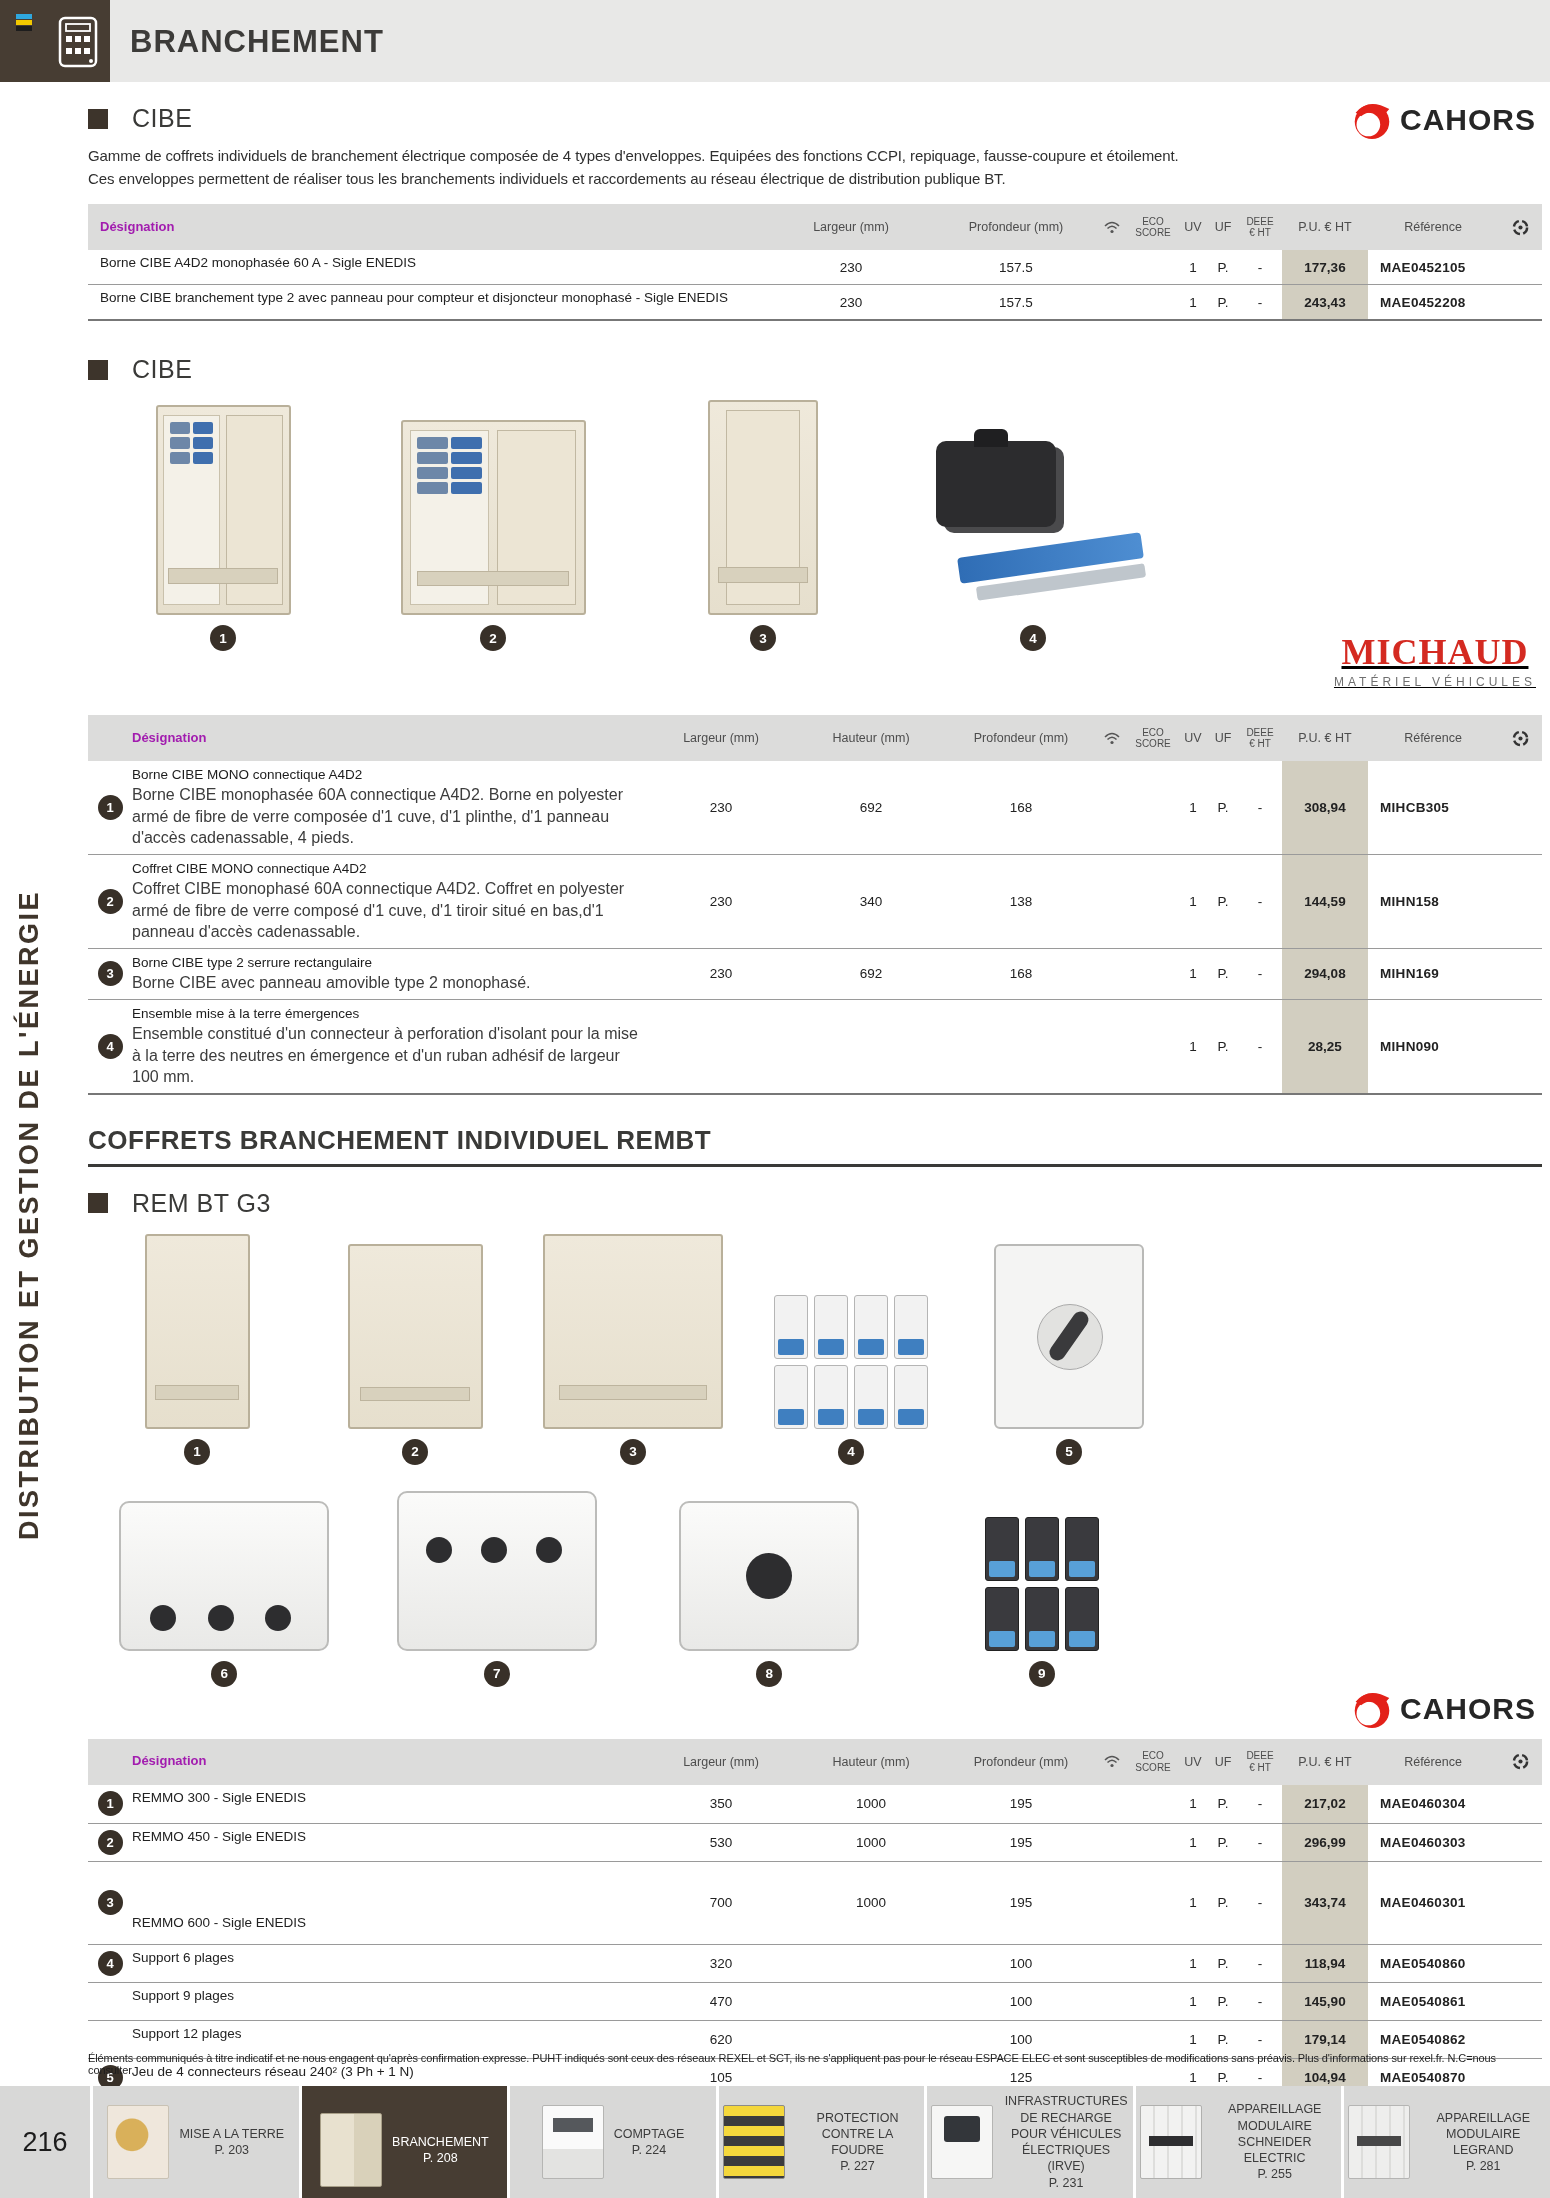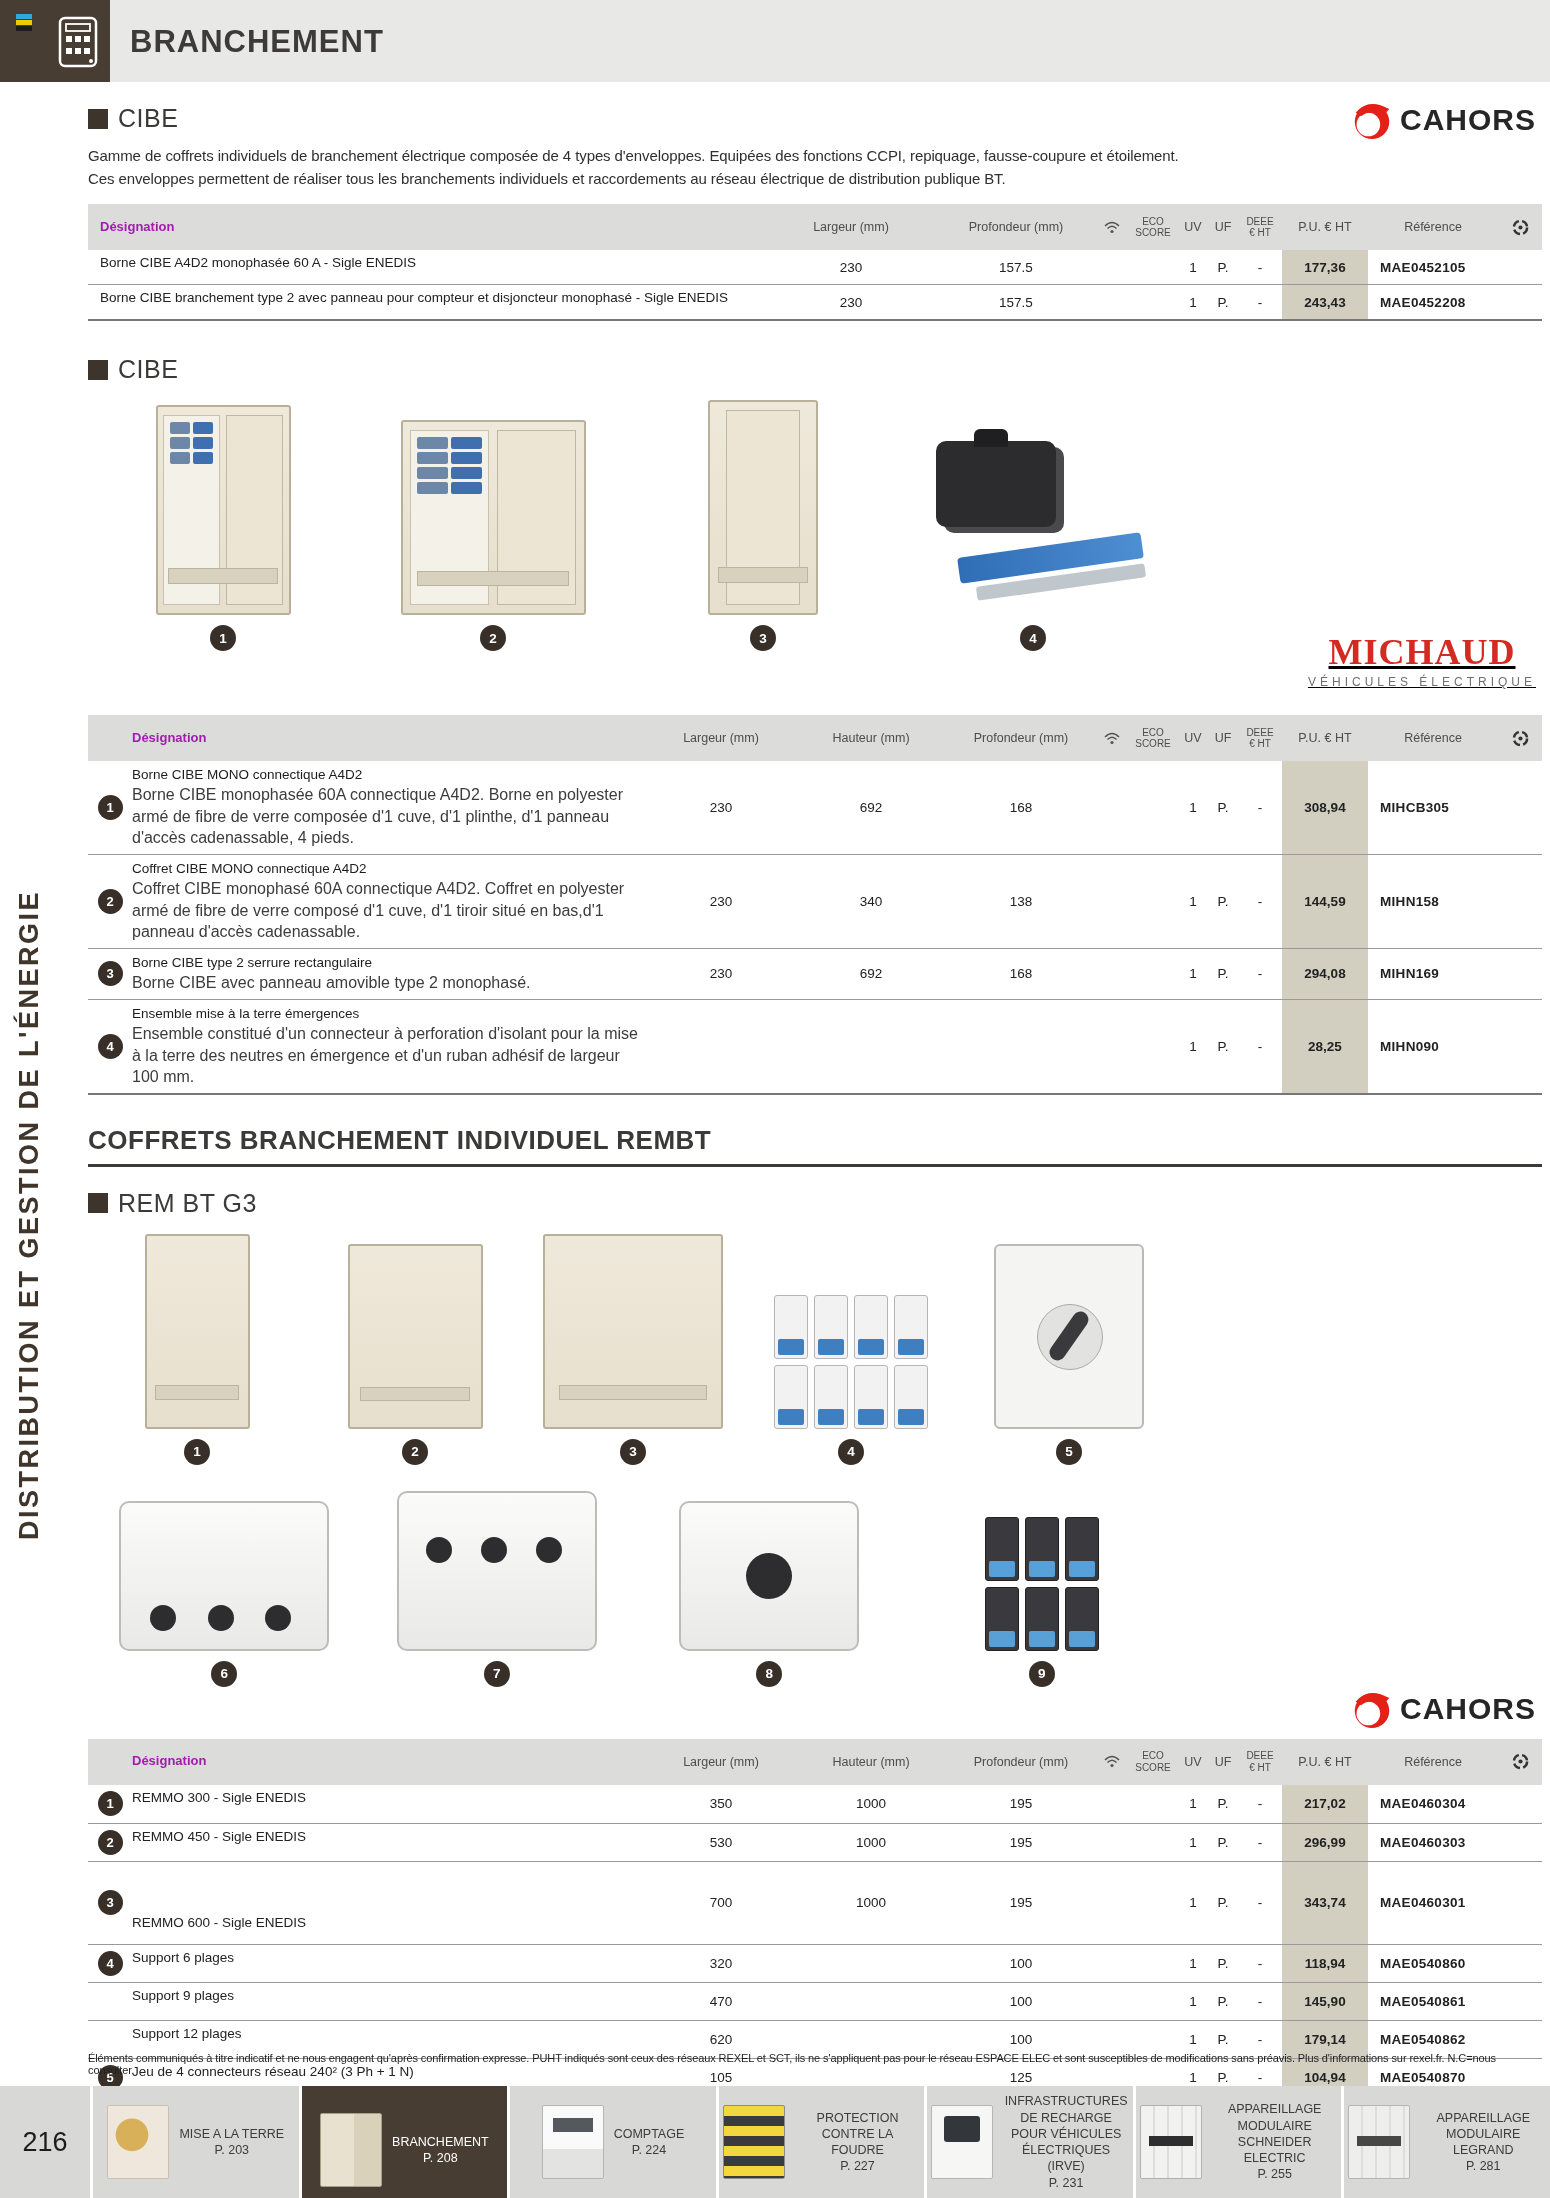--- a/index.html
+++ b/index.html
@@ -18,21 +18,21 @@
   
   .sidebar-vert { position:absolute; top:630px; left:14px; height:910px; width:44px;
     writing-mode:vertical-rl; transform:rotate(180deg);
     font-size:27px; font-weight:800; letter-spacing:2.5px; color:#3f352b; white-space:nowrap; }
 
   
   .content { position:absolute; top:82px; left:88px; width:1454px; }
 
   .secheading { margin-top:10px; font-size:26px; font-weight:800; letter-spacing:.5px; color:#3a3a38;
     border-bottom:3px solid #3a3a38; padding-bottom:8px; }
-  .bullrow { display:flex; align-items:center; gap:10px; margin-top:22px; }
+  .bullrow { display:flex; align-items:center; gap:24px; margin-top:22px; }
   .bullsq { width:20px; height:20px; background:#3d342b; }
   .bulltitle { font-size:25px; color:#3a3a38; letter-spacing:.5px; }
   .desc-par { margin-top:12px; font-size:15px; color:#2f2f2f; line-height:1.5; letter-spacing:-0.1px; }
 
   .brandlogo-cahors { position:absolute; right:6px; display:flex; align-items:center; gap:8px; }
   .cahors-text { font-size:30px; font-weight:800; letter-spacing:1px; color:#262626; }
   .brandlogo-michaud { text-align:center;text-decoration:underline; }
   .michaud-text { font-family:"Liberation Serif", serif; font-size:36px; font-weight:700; color:#d42a21; letter-spacing:1px; }
   .michaud-sub { font-size:12px; letter-spacing:4px; color:#6f6f6f; margin-top:2px; }
 
@@ -281,21 +281,21 @@
             <div class="wedge"></div>
             <div class="wedge2"></div>
         </div>
         <div class="figbadge">4</div>
       </div>
     </div>
 
     <div style="position:relative;height:64px;">
       <div style="position:absolute;right:6px;top:-20px;" class="brandlogo-michaud">
         <div class="michaud-text">MICHAUD</div>
-        <div class="michaud-sub">VÉHICULES ÉLECTRIQUE</div>
+        <div class="michaud-sub">MATÉRIEL VÉHICULES</div>
       </div>
     </div>
 
     <div class="tbl t2" style="margin-top:0;">
       <div class="thead g2">
         <div class="hc"></div>
         <div class="hc des" style="padding-left:0;">Désignation</div>
         <div class="hc">Largeur (mm)</div>
         <div class="hc">Hauteur (mm)</div>
         <div class="hc">Profondeur (mm)</div>

